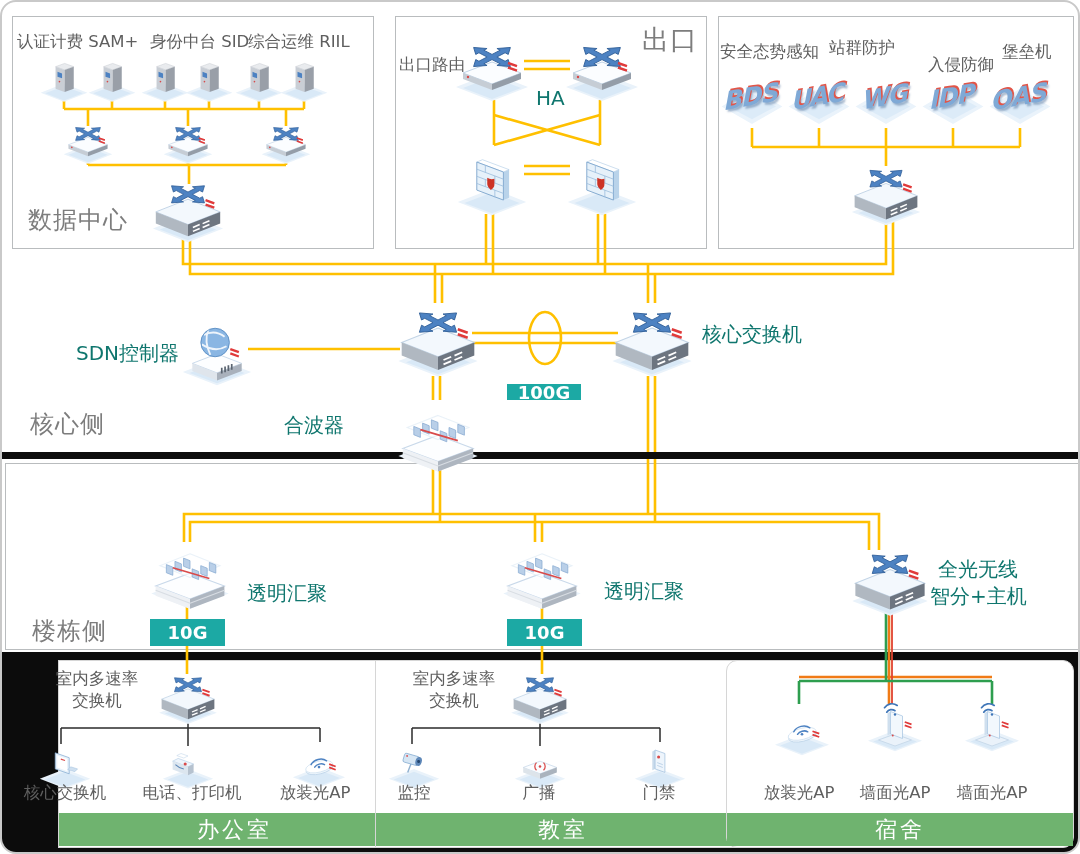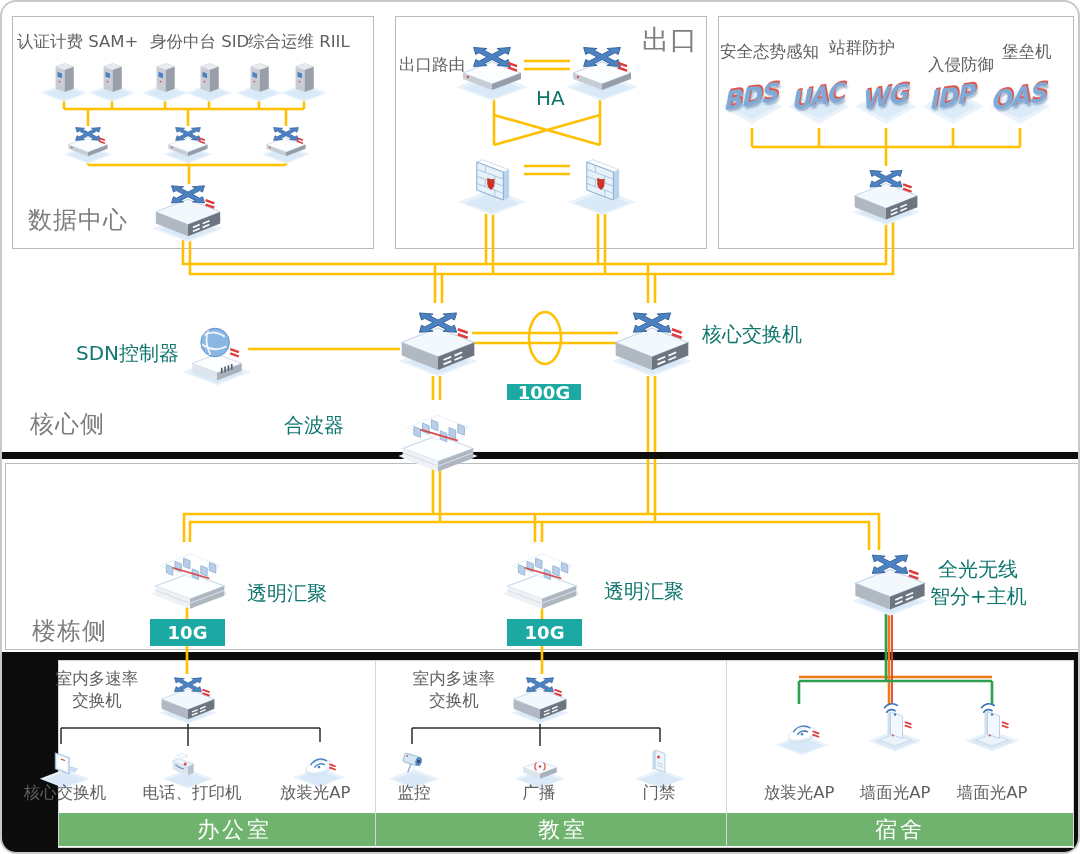--- a/index.html
+++ b/index.html
@@ -217,21 +217,21 @@
   <div class="box" style="left:393px;top:14px;width:312px;height:233px;z-index:1"></div>
   <div class="box" style="left:716px;top:14px;width:356px;height:233px;z-index:1"></div>
   <div class="box" style="left:3px;top:461px;width:1074px;height:187px;z-index:1"></div>
 
   <div class="roombox" style="left:8px;top:658px;width:353px;height:188px;margin-left:48px;">
     <div class="banner">办公室</div>
   </div>
   <div class="roombox" style="left:373px;top:658px;width:376px;height:188px;">
     <div class="banner">教室</div>
   </div>
-  <div class="roombox" style="left:724px;top:658px;width:348px;height:188px;">
+  <div class="roombox" style="left:724px;top:658px;width:348px;height:188px;border-radius:11px;">
     <div class="banner">宿舍</div>
   </div>
 
   <svg class="lines" width="1080" height="854">
 
     <g stroke="#FFC000" stroke-width="2.6" fill="none">
 
       <path d="M62,95 V107 M110,95 V107 M163,95 V107 M207,95 V107 M257,95 V107 M302,95 V107"></path>
       <path d="M62,107 H302"></path>
       <path d="M86,107 V124 M186,107 V124 M284,107 V124"></path>

